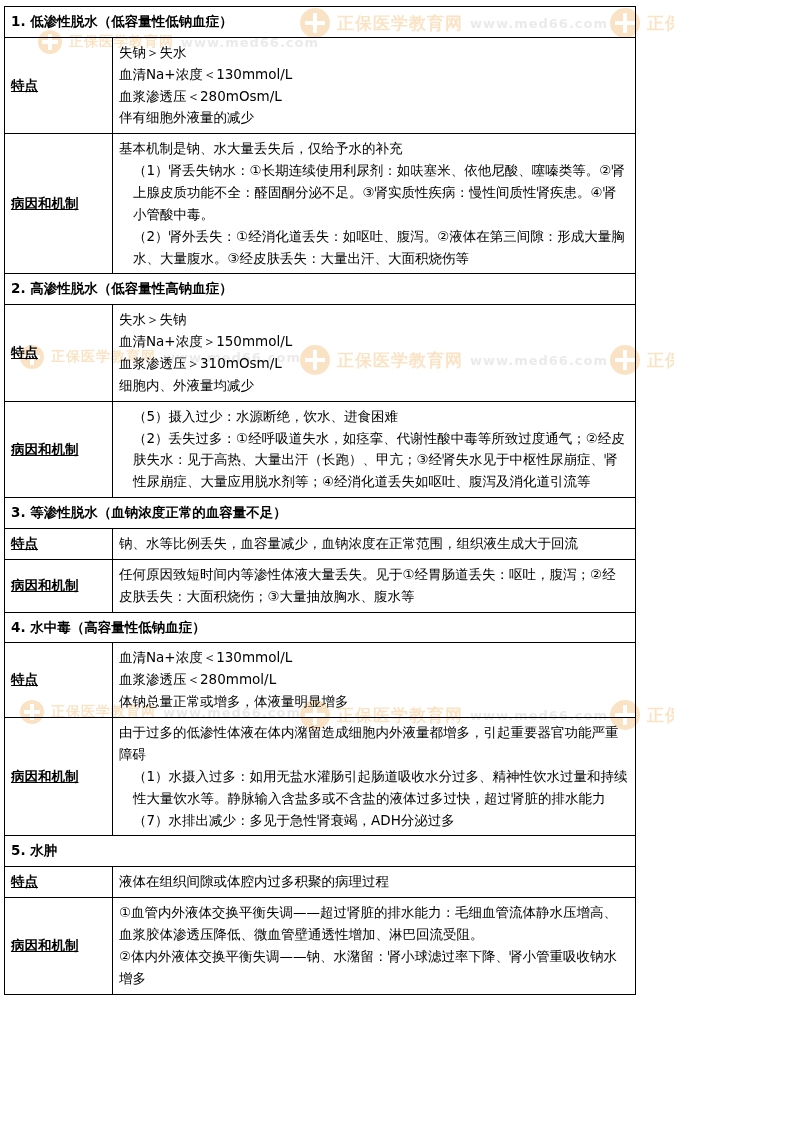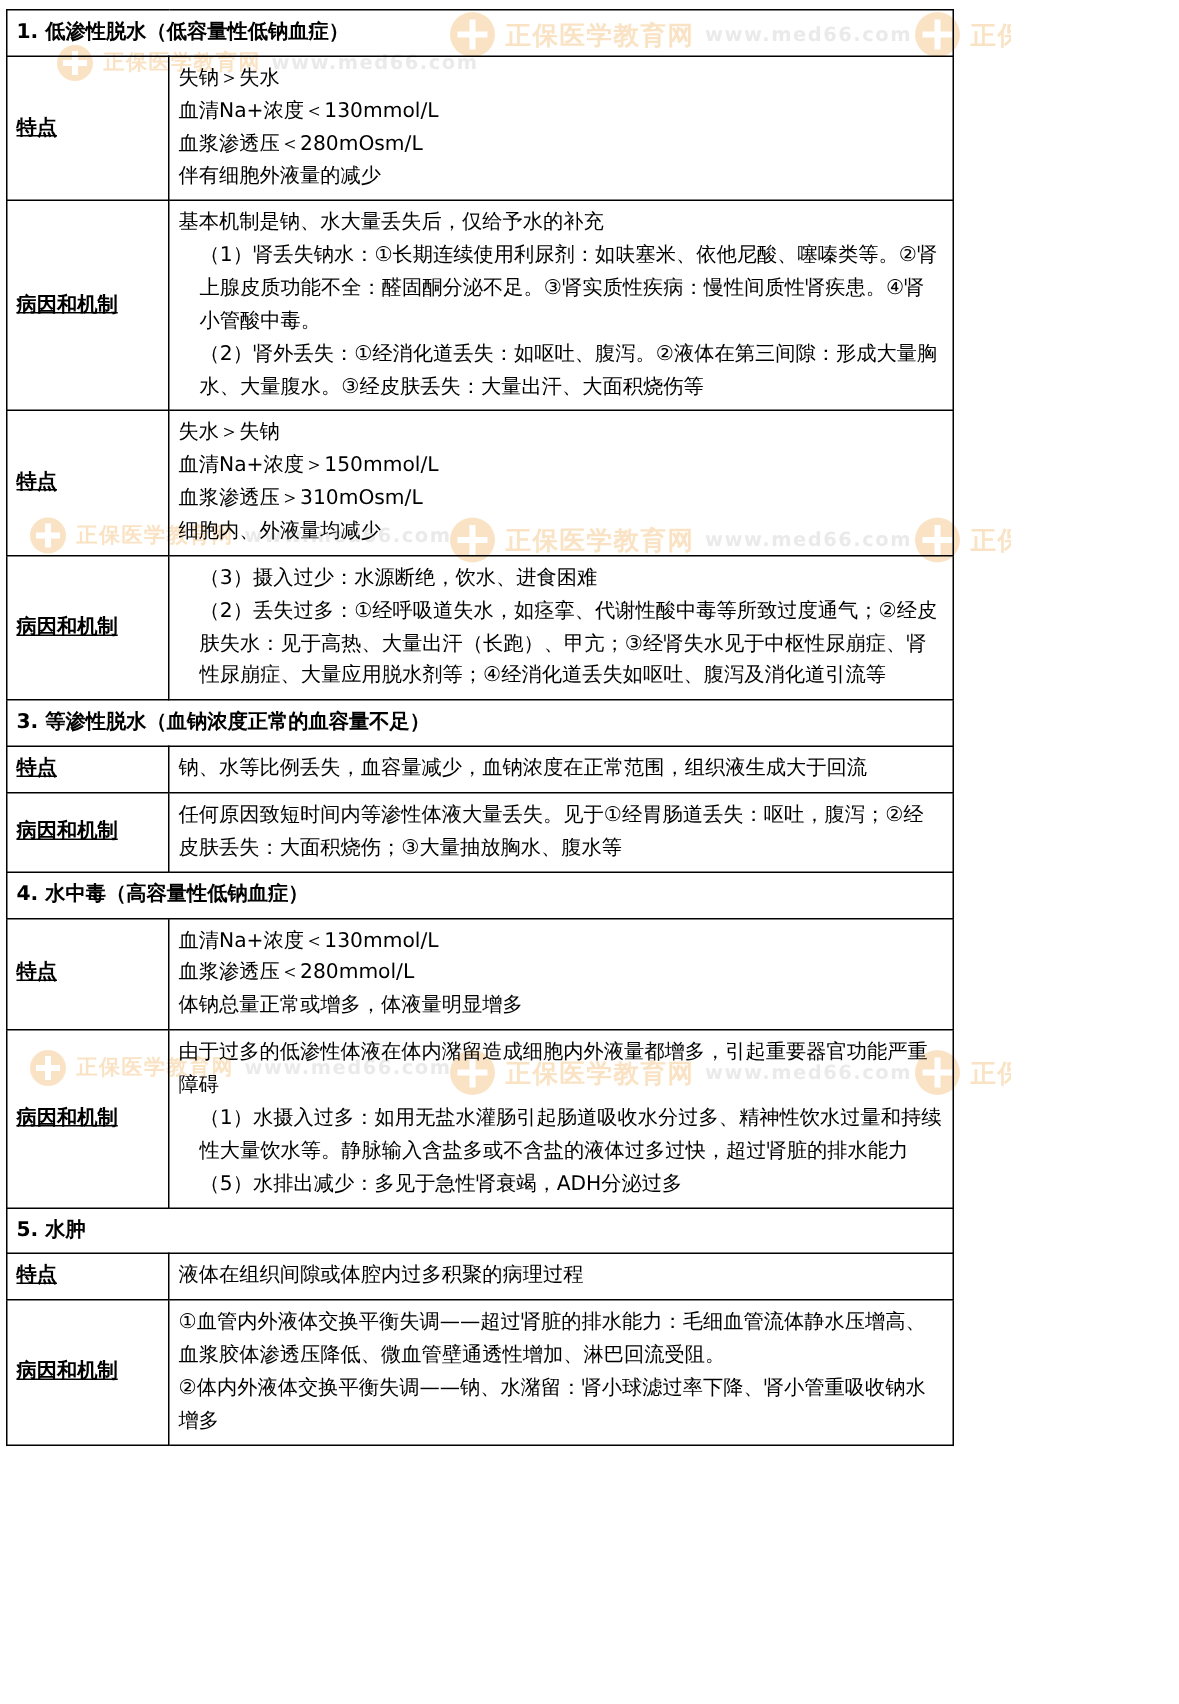--- a/index.html
+++ b/index.html
@@ -208,32 +208,35 @@
       <tr>
         <td class="label">病因和机制</td>
         <td class="content">
           <span class="line">基本机制是钠、水大量丢失后，仅给予水的补充</span>
           <span class="indent">（1）肾丢失钠水：①长期连续使用利尿剂：如呋塞米、依他尼酸、噻嗪类等。②肾上腺皮质功能不全：醛固酮分泌不足。③肾实质性疾病：慢性间质性肾疾患。④肾小管酸中毒。</span>
           <span class="indent">（2）肾外丢失：①经消化道丢失：如呕吐、腹泻。②液体在第三间隙：形成大量胸水、大量腹水。③经皮肤丢失：大量出汗、大面积烧伤等</span>
         </td>
       </tr>
 
       <tr>
+        <td class="section" colspan="2">2. 高渗性脱水（低容量性高钠血症）</td>
+      </tr>
+      <tr>
         <td class="label">特点</td>
         <td class="content">
           <span class="line">失水＞失钠</span>
           <span class="line">血清Na+浓度＞150mmol/L</span>
           <span class="line">血浆渗透压＞310mOsm/L</span>
           <span class="line">细胞内、外液量均减少</span>
         </td>
       </tr>
       <tr>
         <td class="label">病因和机制</td>
         <td class="content">
-          <span class="indent">（3）摄入过少：水源断绝，饮水、进食困难</span>
+          <span class="indent">（5）摄入过少：水源断绝，饮水、进食困难</span>
           <span class="indent">（2）丢失过多：①经呼吸道失水，如痉挛、代谢性酸中毒等所致过度通气；②经皮肤失水：见于高热、大量出汗（长跑）、甲亢；③经肾失水见于中枢性尿崩症、肾性尿崩症、大量应用脱水剂等；④经消化道丢失如呕吐、腹泻及消化道引流等</span>
         </td>
       </tr>
 
       <tr>
         <td class="section" colspan="2">3. 等渗性脱水（血钠浓度正常的血容量不足）</td>
       </tr>
       <tr>
         <td class="label">特点</td>
         <td class="content">钠、水等比例丢失，血容量减少，血钠浓度在正常范围，组织液生成大于回流</td>
@@ -254,21 +257,21 @@
           <span class="line">血清Na+浓度＜130mmol/L</span>
           <span class="line">血浆渗透压＜280mmol/L</span>
           <span class="line">体钠总量正常或增多，体液量明显增多</span>
         </td>
       </tr>
       <tr>
         <td class="label">病因和机制</td>
         <td class="content">
           <span class="line">由于过多的低渗性体液在体内潴留造成细胞内外液量都增多，引起重要器官功能严重障碍</span>
           <span class="indent">（1）水摄入过多：如用无盐水灌肠引起肠道吸收水分过多、精神性饮水过量和持续性大量饮水等。静脉输入含盐多或不含盐的液体过多过快，超过肾脏的排水能力</span>
-          <span class="indent">（5）水排出减少：多见于急性肾衰竭，ADH分泌过多</span>
+          <span class="indent">（7）水排出减少：多见于急性肾衰竭，ADH分泌过多</span>
         </td>
       </tr>
 
       <tr>
         <td class="section" colspan="2">5. 水肿</td>
       </tr>
       <tr>
         <td class="label">特点</td>
         <td class="content">液体在组织间隙或体腔内过多积聚的病理过程</td>
       </tr>

